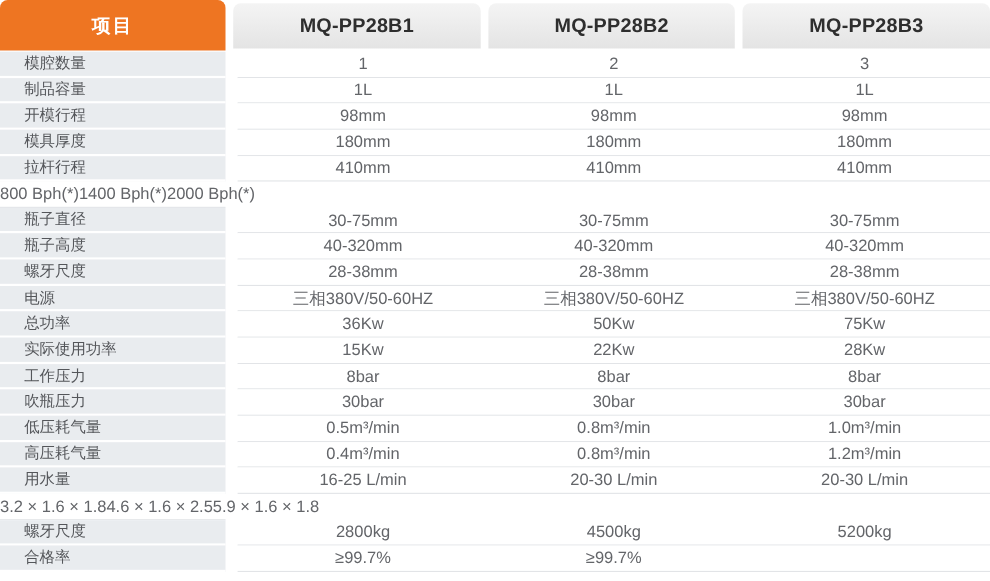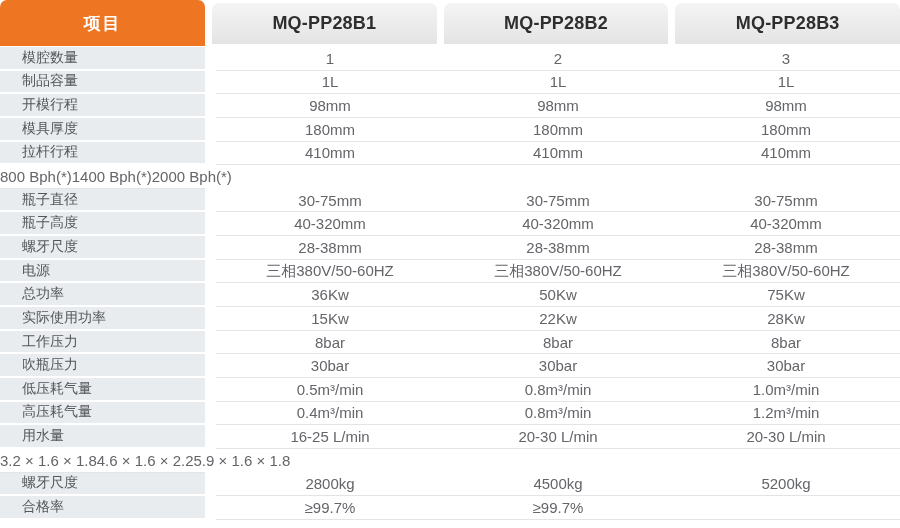--- a/index.html
+++ b/index.html
@@ -230,21 +230,21 @@
       <div class="values-cell">
         <div class="value">16-25 L/min</div>
         <div class="value">20-30 L/min</div>
         <div class="value">20-30 L/min</div>
       </div>
     </div>
 
     <div class="row">
       <div class="values-cell">
         <div class="value">3.2 × 1.6 × 1.8</div>
-        <div class="value">4.6 × 1.6 × 2.2</div>
+        <div class="value">4.6 × 1.6 × 2.5</div>
         <div class="value">5.9 × 1.6 × 1.8</div>
       </div>
     </div>
 
     <div class="row">
       <div class="label-cell">螺牙尺度</div>
       <div class="values-cell">
         <div class="value">2800kg</div>
         <div class="value">4500kg</div>
         <div class="value">5200kg</div>

